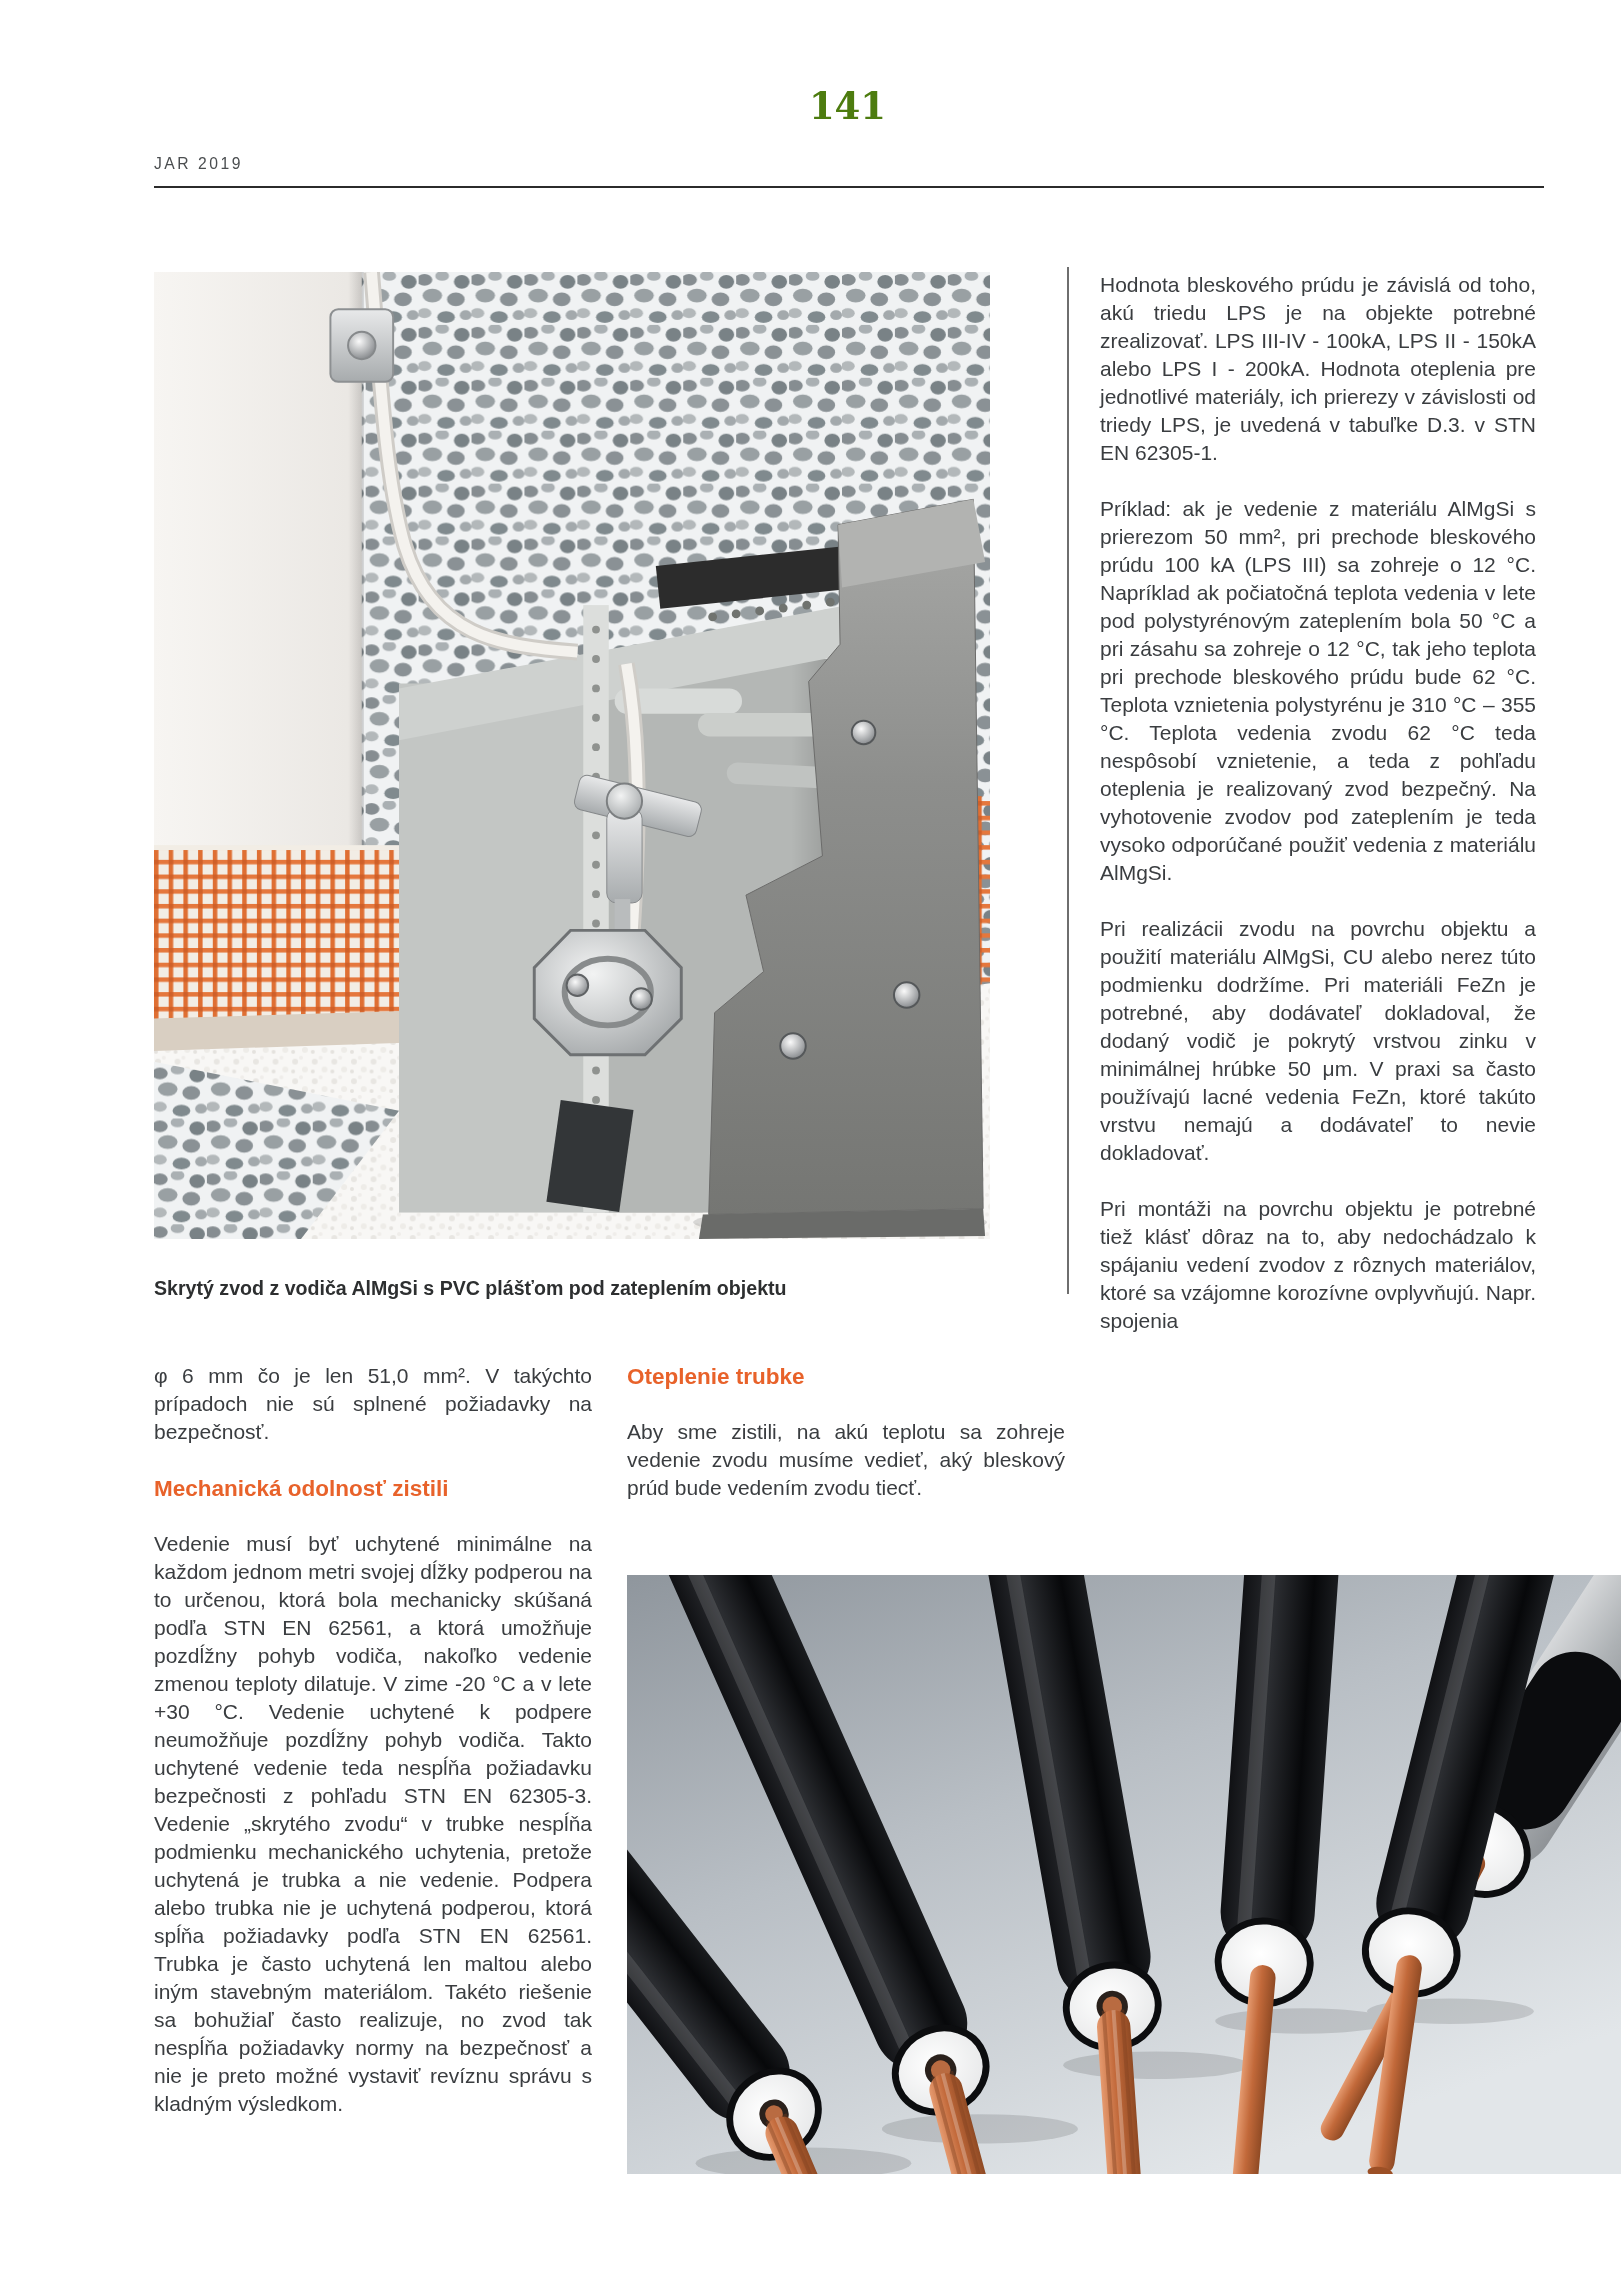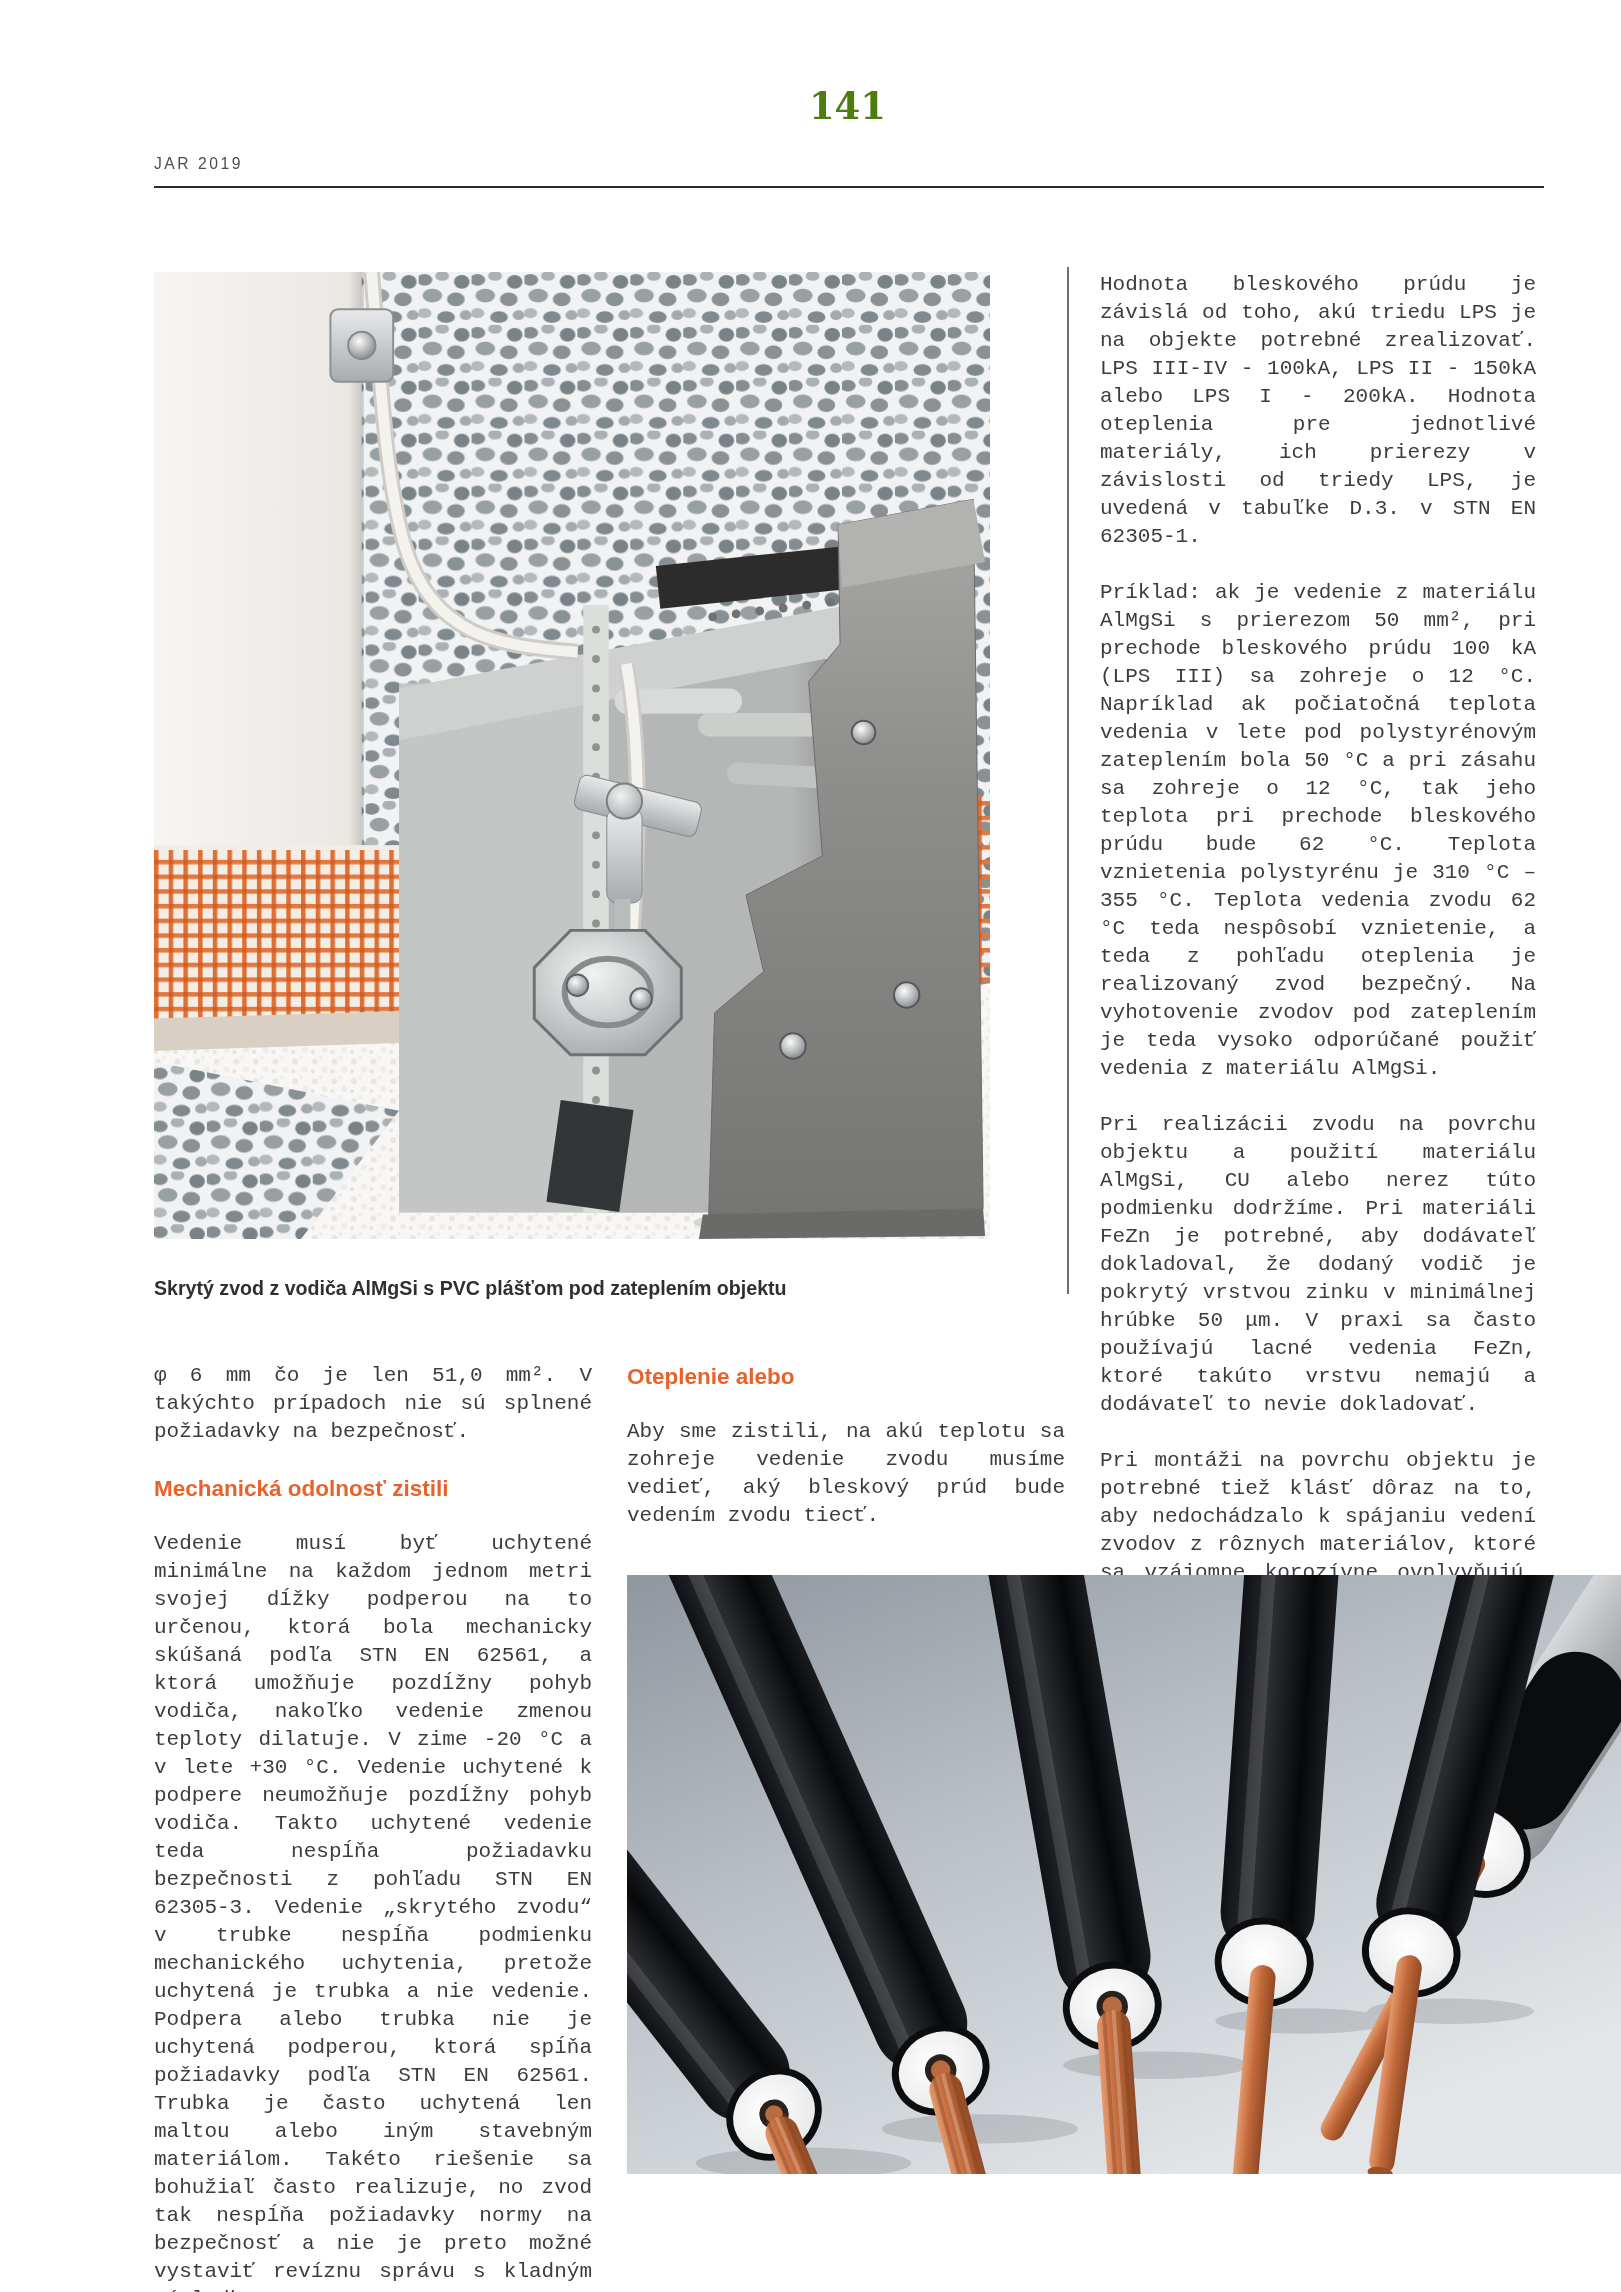--- a/index.html
+++ b/index.html
@@ -22,21 +22,21 @@
   .photo2{position:absolute;left:627px;top:1575px;width:994px;height:599px;}
   .caption{position:absolute;font-family:"Liberation Sans","DejaVu Sans",sans-serif;font-weight:700;
            font-size:19.6px;color:var(--caption-text);}
   .cap1{left:154px;top:1277px;width:843px;}
   .cap2{left:630px;top:2188px;width:941px;}
   .col{position:absolute;width:446px;color:var(--body-text);}
   .col1{left:154px;top:1362px;}
   .col2{left:627px;top:1362px;}
   .col3{left:1100px;top:271px;width:444px;}
   .body-p{margin:0 8px 28px 0;font-size:21px;line-height:28px;text-align:justify;
-          font-family:Liberation Mono, monospace;}
+          font-family:Liberation Sans, sans-serif;}
   .col .body-p:last-child{margin-bottom:0;}
   .subhead{margin:6.9px 0 26.5px 0;font-family:"Liberation Sans","DejaVu Sans",sans-serif;
            font-weight:700;font-size:22.5px;line-height:29px;color:var(--accent);}
 </style>
 </head>
 <body>
 
 <div class="page">
 
   <div class="pagenum">141</div>
@@ -202,21 +202,21 @@
     <p class="body-p">Pri montáži na povrchu objektu je potrebné tiež klásť dôraz na to, aby nedochádzalo k spájaniu vedení zvodov z rôznych materiálov, ktoré sa vzájomne korozívne ovplyvňujú. Napr. spojenia</p>
   </div>
 
   <div class="col col1">
     <p class="body-p">φ 6 mm čo je len 51,0 mm². V takýchto prípadoch nie sú splnené požiadavky na bezpečnosť.</p>
     <h3 class="subhead">Mechanická odolnosť zistili</h3>
     <p class="body-p">Vedenie musí byť uchytené minimálne na každom jednom metri svojej dĺžky podperou na to určenou, ktorá bola mechanicky skúšaná podľa STN EN 62561, a ktorá umožňuje pozdĺžny pohyb vodiča, nakoľko vedenie zmenou teploty dilatuje. V zime -20 °C a v lete +30 °C. Vedenie uchytené k podpere neumožňuje pozdĺžny pohyb vodiča. Takto uchytené vedenie teda nespĺňa požiadavku bezpečnosti z pohľadu STN EN 62305-3. Vedenie „skrytého zvodu“ v trubke nespĺňa podmienku mechanického uchytenia, pretože uchytená je trubka a nie vedenie. Podpera alebo trubka nie je uchytená podperou, ktorá spĺňa požiadavky podľa STN EN 62561. Trubka je často uchytená len maltou alebo iným stavebným materiálom. Takéto riešenie sa bohužiaľ často realizuje, no zvod tak nespĺňa požiadavky normy na bezpečnosť a nie je preto možné vystaviť revíznu správu s kladným výsledkom.</p>
   </div>
 
   <div class="col col2">
-    <h3 class="subhead" style="margin-top:0;">Oteplenie alebo</h3>
+    <h3 class="subhead" style="margin-top:0;">Oteplenie trubke</h3>
     <p class="body-p">Aby sme zistili, na akú teplotu sa zohreje vedenie zvodu musíme vedieť, aký bleskový prúd bude vedením zvodu tiecť.</p>
   </div>
 
   <svg class="photo2" viewBox="0 0 1014 611" preserveAspectRatio="none" aria-hidden="true">
     <defs>
       <linearGradient id="bg2" x1="0" y1="0" x2="0.6" y2="1">
         <stop offset="0" stop-color="#8f969d"></stop>
           <stop offset="0.45" stop-color="#b9bfc5"></stop>
           <stop offset="1" stop-color="#e2e6e9"></stop>
       </linearGradient>

